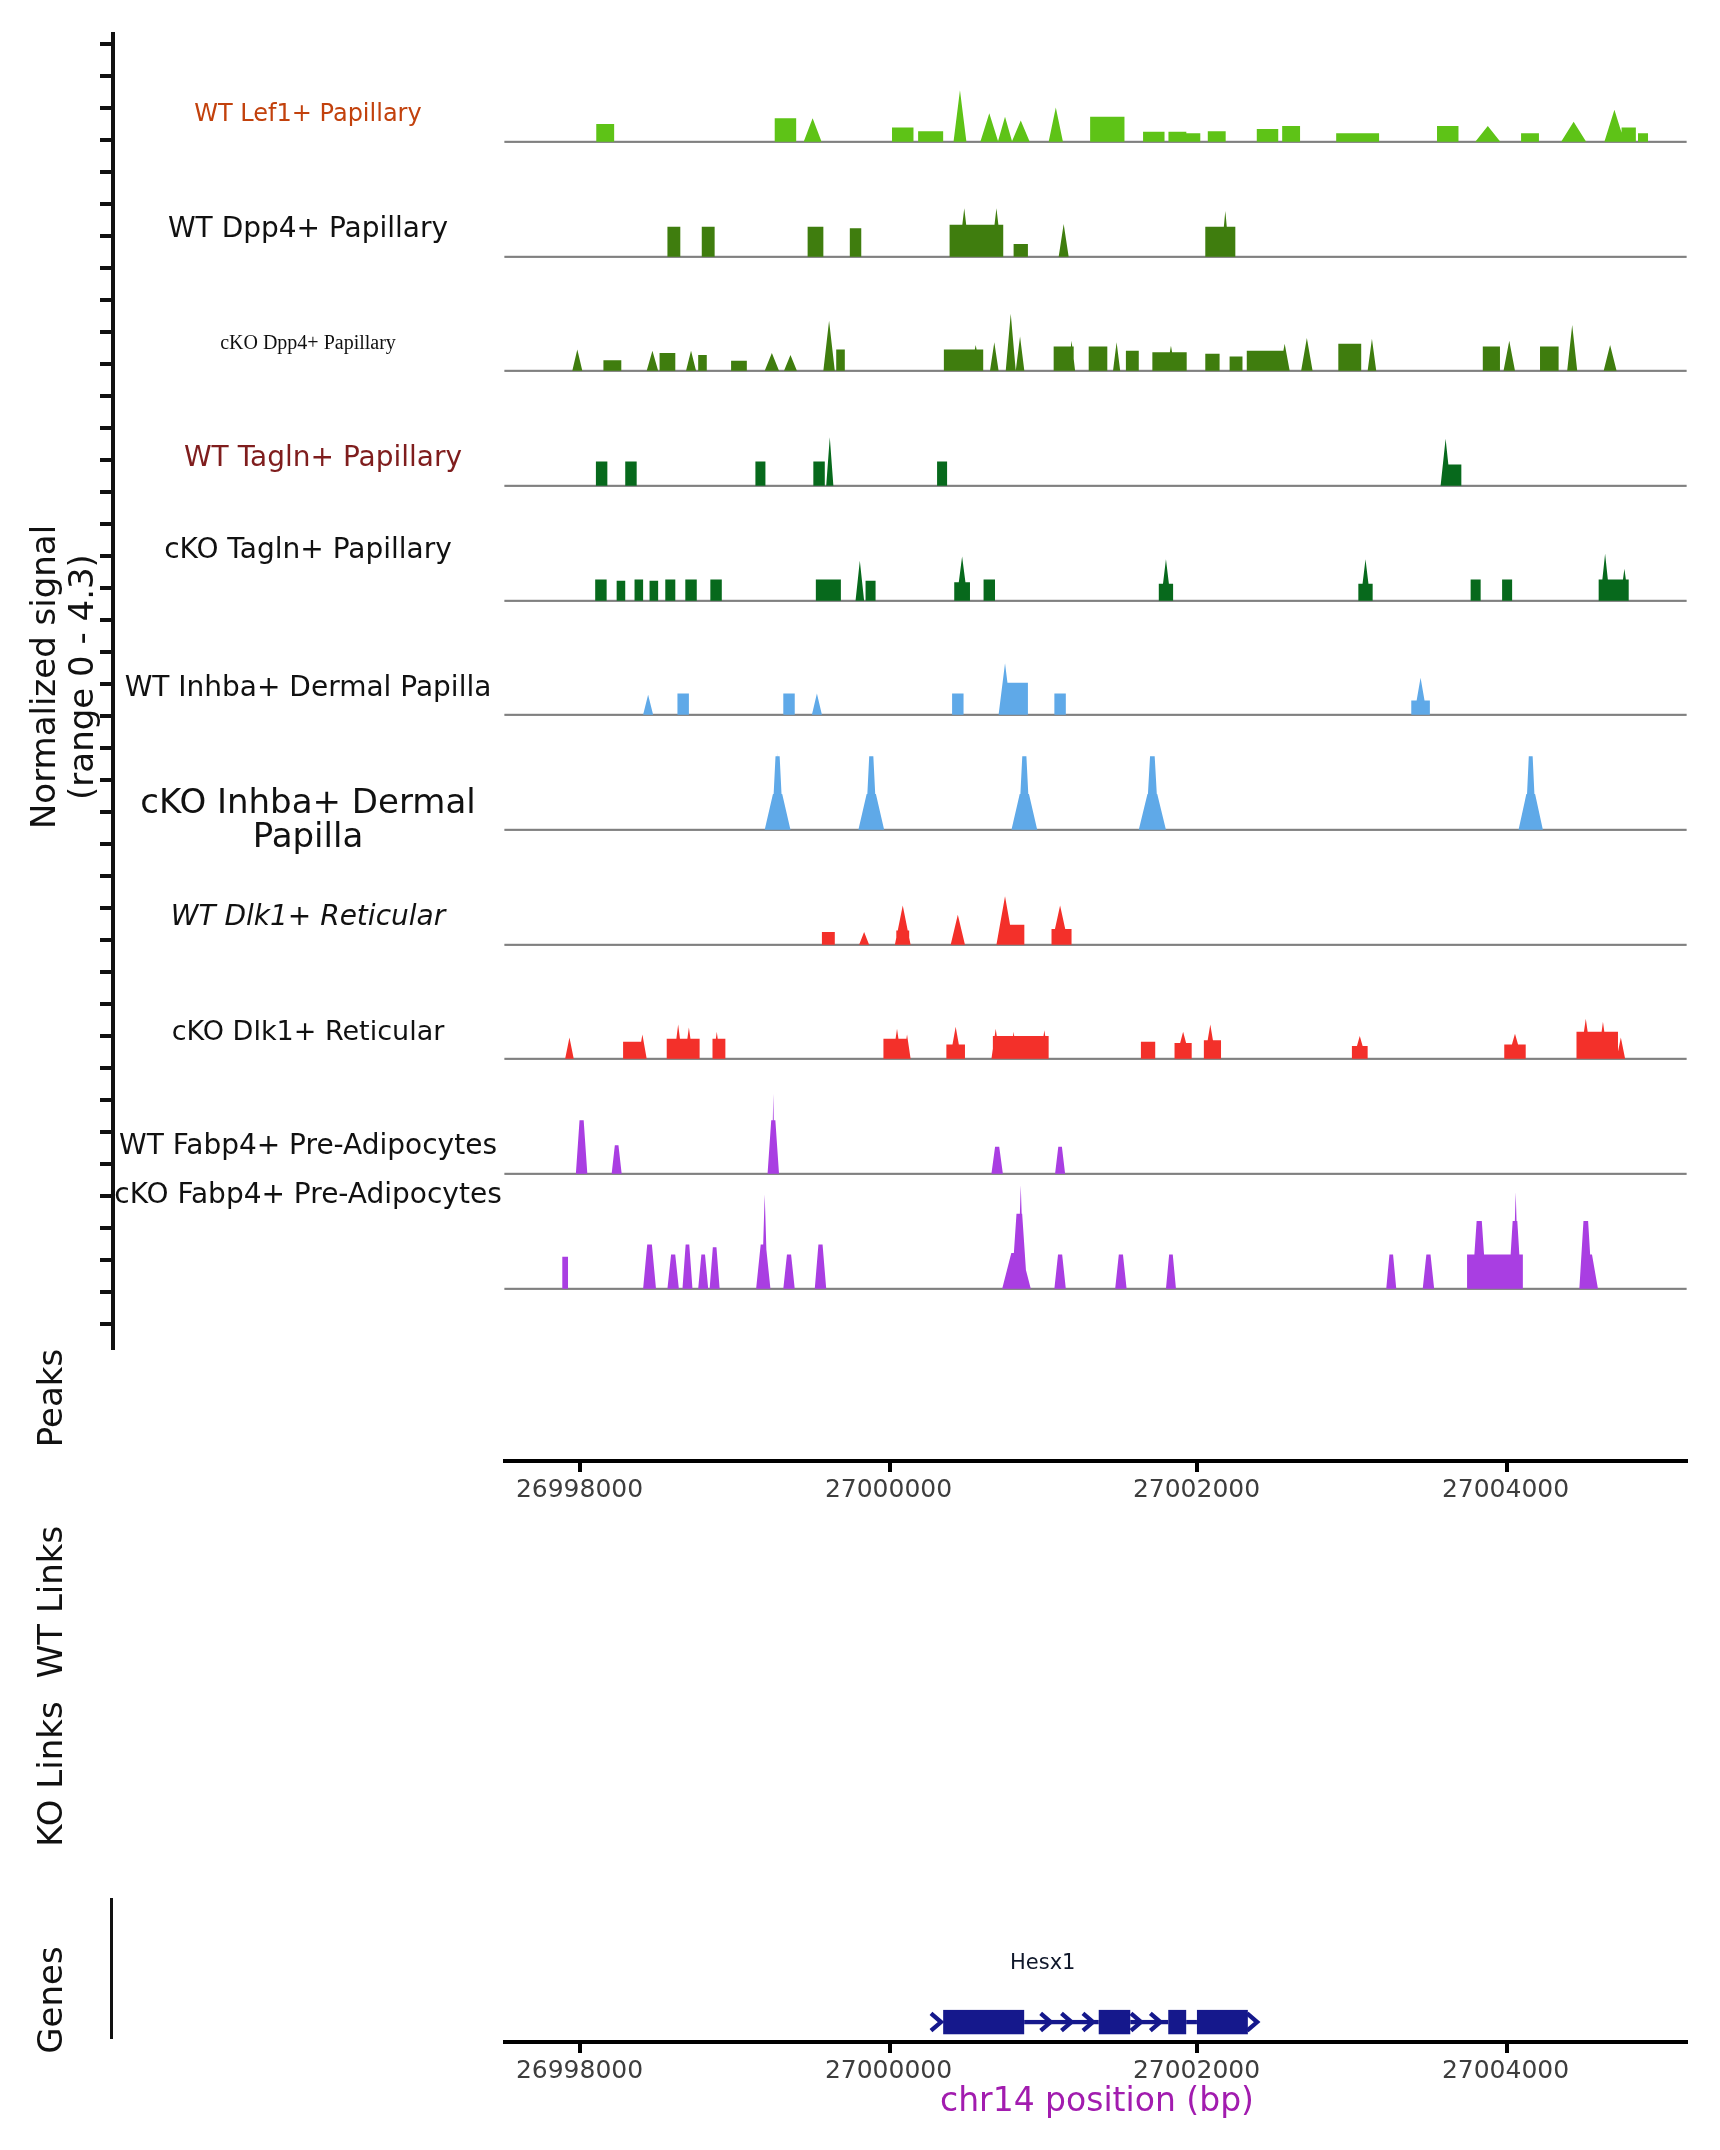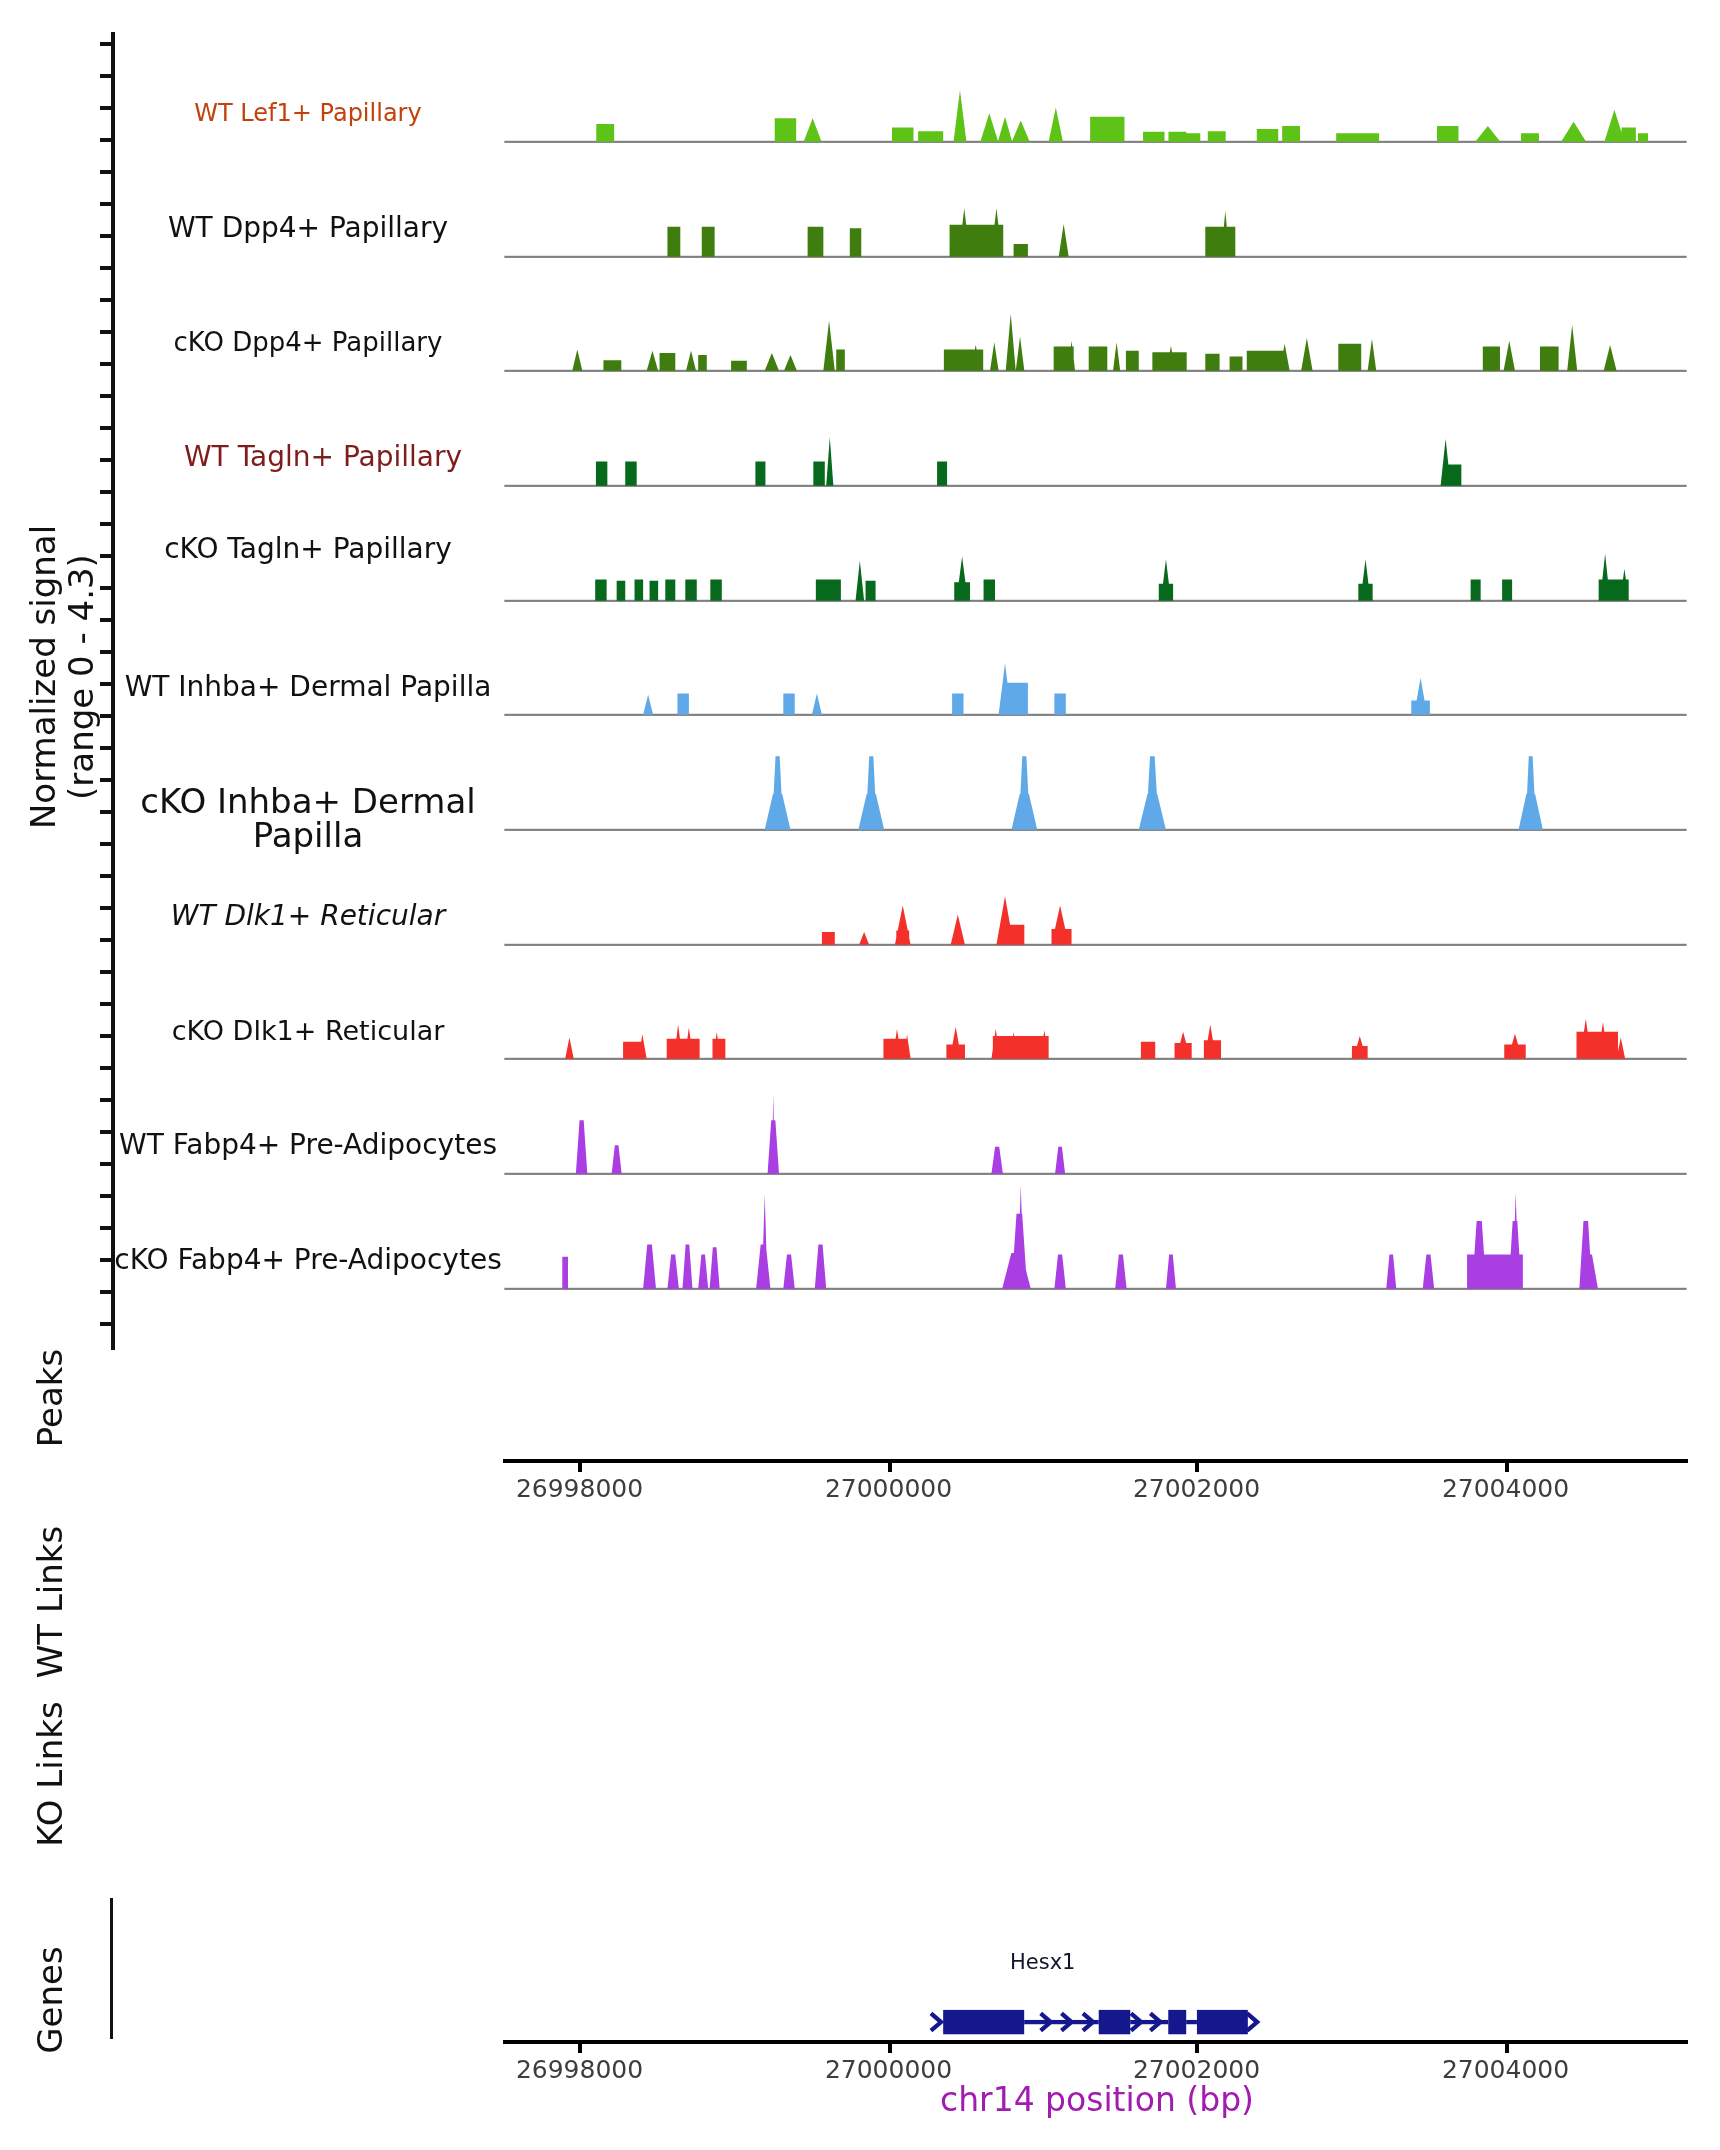--- a/index.html
+++ b/index.html
@@ -43,21 +43,21 @@
       <div style="position: absolute; left: 93px; width: 430px; text-align: center; font-size: 24px; line-height: 34px; color: #c2410c; top: 96px;">WT Lef1+ Papillary</div>
       <svg viewBox="0 0 1653 151" style="position: absolute; overflow: visible; left: 503px; top: 36px; width: 1185px; height: 108px;">
         <rect x="0" y="146.5" width="1653" height="3" fill="#808080"></rect>
         <path d="M128.5,148 L128.5,123 L153.5,123 L153.5,148 Z M378,148 L378,115 L408,115 L408,148 Z M418.5,148 L431,115 L443.5,148 Z M542,148 L542,128 L572,128 L572,148 Z M578.5,148 L578.5,133 L613.5,133 L613.5,148 Z M628,148 L637,76 L646,148 Z M665.5,148 L678,108 L690.5,148 Z M690,148 L700,113 L710,148 Z M709.5,148 L722,118 L734.5,148 Z M761,148 L771,100 L781,148 Z M819,148 L819,113 L867,113 L867,148 Z M893,148 L893,134 L923,134 L923,148 Z M928.5,148 L928.5,134 L953.5,134 L953.5,148 Z M953,148 L953,136 L973,136 L973,148 Z M983.5,148 L983.5,133 L1008.5,133 L1008.5,148 Z M1052,148 L1052,130 L1082,130 L1082,148 Z M1087.5,148 L1087.5,126 L1112.5,126 L1112.5,148 Z M1163,148 L1163,136 L1223,136 L1223,148 Z M1304,148 L1304,126 L1334,126 L1334,148 Z M1357.5,148 L1375,126 L1392.5,148 Z M1421.5,148 L1421.5,136 L1446.5,136 L1446.5,148 Z M1477.5,148 L1495,120 L1512.5,148 Z M1538,148 L1552,103 L1566,148 Z M1562,148 L1562,128 L1582,128 L1582,148 Z M1585,148 L1585,136 L1599,136 L1599,148 Z" fill="#5ec317"></path>
       </svg>
       <div style="position: absolute; left: 93px; width: 430px; text-align: center; font-size: 28px; line-height: 34px; color: rgb(17, 17, 17); top: 211px;">WT Dpp4+ Papillary</div>
       <svg viewBox="0 0 1653 151" style="position: absolute; overflow: visible; left: 503px; top: 151px; width: 1185px; height: 108px;">
         <rect x="0" y="146.5" width="1653" height="3" fill="#808080"></rect>
         <path d="M228,148 L228,106 L246,106 L246,148 Z M276,148 L276,106 L294,106 L294,148 Z M424,148 L424,106 L446,106 L446,148 Z M483,148 L483,108 L499,108 L499,148 Z M622.5,148 L622.5,103 L697.5,103 L697.5,148 Z M635,148 L643,80 L651,148 Z M680,148 L688,80 L696,148 Z M712,148 L712,130 L732,130 L732,148 Z M775,148 L782,102 L789,148 Z M980,148 L980,106 L1022,106 L1022,148 Z M1002,148 L1008,84 L1014,148 Z" fill="#3f7d0e"></path>
       </svg>
-      <div style="position: absolute; left: 93px; width: 430px; text-align: center; font-size: 26px; line-height: 34px; color: rgb(17, 17, 17); top: 325px;">cKO Dpp4+ Papillary</div>
+      <div style="position: absolute; left: 93px; width: 430px; text-align: center; font-size: 20px; line-height: 34px; color: rgb(17, 17, 17); top: 325px; font-family: Liberation Serif, serif;">cKO Dpp4+ Papillary</div>
       <svg viewBox="0 0 1653 151" style="position: absolute; overflow: visible; left: 503px; top: 265px; width: 1185px; height: 108px;">
         <rect x="0" y="146.5" width="1653" height="3" fill="#808080"></rect>
         <path d="M95,148 L102,118 L109,148 Z M138.5,148 L138.5,133 L163.5,133 L163.5,148 Z M199,148 L207,120 L215,148 Z M217,148 L217,123 L239,123 L239,148 Z M254,148 L261,120 L268,148 Z M271,148 L271,126 L283,126 L283,148 Z M317,148 L317,134 L339,134 L339,148 Z M364,148 L374,123 L384,148 Z M391,148 L400,126 L409,148 Z M446,148 L454,78 L462,148 Z M464,148 L464,118 L476,118 L476,148 Z M614.5,148 L614.5,118 L669.5,118 L669.5,148 Z M652,148 L659,112 L666,148 Z M679,148 L685,108 L691,148 Z M701,148 L708,68 L715,148 Z M715,148 L721,100 L727,148 Z M768,148 L768,114 L796,114 L796,148 Z M788,148 L793,106 L798,148 Z M817,148 L817,114 L843,114 L843,148 Z M851,148 L856,108 L861,148 Z M869,148 L869,120 L887,120 L887,148 Z M906,148 L906,122 L954,122 L954,148 Z M926,148 L932,113 L938,148 Z M980,148 L980,124 L1000,124 L1000,148 Z M1014,148 L1014,128 L1032,128 L1032,148 Z M1038,148 L1038,120 L1090,120 L1090,148 Z M1084,148 L1091,110 L1098,148 Z M1114,148 L1122,102 L1130,148 Z M1166,148 L1166,110 L1198,110 L1198,148 Z M1207,148 L1213,103 L1219,148 Z M1368,148 L1368,114 L1392,114 L1392,148 Z M1397,148 L1405,106 L1413,148 Z M1448,148 L1448,114 L1474,114 L1474,148 Z M1486,148 L1493,84 L1500,148 Z M1537,148 L1546,112 L1555,148 Z" fill="#3f7d0e"></path>
       </svg>
       <div style="position: absolute; left: 108px; width: 430px; text-align: center; font-size: 28px; line-height: 34px; color: #7f1d1d; top: 440px;">WT Tagln+ Papillary</div>
       <svg viewBox="0 0 1653 151" style="position: absolute; overflow: visible; left: 503px; top: 380px; width: 1185px; height: 108px;">
         <rect x="0" y="146.5" width="1653" height="3" fill="#808080"></rect>
         <path d="M128,148 L128,114 L144,114 L144,148 Z M169,148 L169,114 L185,114 L185,148 Z M351,148 L351,114 L365,114 L365,148 Z M432,148 L432,114 L448,114 L448,148 Z M450,148 L455,80 L460,148 Z M605,148 L605,114 L619,114 L619,148 Z M1309,148 L1316,82 L1323,148 Z M1318,148 L1318,118 L1338,118 L1338,148 Z" fill="#07691c"></path>
       </svg>
       <div style="position: absolute; left: 93px; width: 430px; text-align: center; font-size: 28px; line-height: 34px; color: rgb(17, 17, 17); top: 532px;">cKO Tagln+ Papillary</div>
@@ -83,21 +83,21 @@
       <div style="position: absolute; left: 93px; width: 430px; text-align: center; font-size: 27px; line-height: 34px; color: rgb(17, 17, 17); top: 1014px;">cKO Dlk1+ Reticular</div>
       <svg viewBox="0 0 1653 151" style="position: absolute; overflow: visible; left: 503px; top: 953px; width: 1185px; height: 108px;">
         <rect x="0" y="146.5" width="1653" height="3" fill="#808080"></rect>
         <path d="M85,148 L91,118 L97,148 Z M166,148 L166,124 L192,124 L192,148 Z M187,148 L193,114 L199,148 Z M227,148 L227,120 L273,120 L273,148 Z M237,148 L243,100 L249,148 Z M252,148 L258,104 L264,148 Z M291,148 L291,120 L309,120 L309,148 Z M292,148 L297,110 L302,148 Z M530,148 L530,120 L562,120 L562,148 Z M543,148 L549,106 L555,148 Z M558,148 L563,114 L568,148 Z M618,148 L618,128 L644,128 L644,148 Z M623,148 L631,103 L639,148 Z M683,148 L683,116 L761,116 L761,148 Z M681,148 L687,106 L693,148 Z M707,148 L712,110 L717,148 Z M749,148 L755,108 L761,148 Z M890,148 L890,124 L910,124 L910,148 Z M937,148 L937,126 L961,126 L961,148 Z M939,148 L949,110 L959,148 Z M979,148 L987,100 L995,148 Z M978,148 L978,122 L1002,122 L1002,148 Z M1185,148 L1185,130 L1207,130 L1207,148 Z M1187,148 L1196,116 L1205,148 Z M1398,148 L1398,128 L1428,128 L1428,148 Z M1403,148 L1413,113 L1423,148 Z M1499,148 L1499,110 L1557,110 L1557,148 Z M1504,148 L1512,92 L1520,148 Z M1529,148 L1536,96 L1543,148 Z M1555,148 L1561,118 L1567,148 Z" fill="#f3302a"></path>
       </svg>
       <div style="position: absolute; left: 93px; width: 430px; text-align: center; font-size: 28px; line-height: 34px; color: rgb(17, 17, 17); top: 1128px;">WT Fabp4+ Pre-Adipocytes</div>
       <svg viewBox="0 0 1653 151" style="position: absolute; overflow: visible; left: 503px; top: 1068px; width: 1185px; height: 108px;">
         <rect x="0" y="146.5" width="1653" height="3" fill="#808080"></rect>
         <path d="M100,148 L105.12,73 L110.88,73 L116,148 Z M150,148 L154.48,108 L159.52,108 L164,148 Z M368,148 L373.12,73 L378.88,73 L384,148 Z M374,148 L376,36 L378,148 Z M681,148 L686.12,110 L691.88,110 L697,148 Z M770,148 L774.48,110 L779.52,110 L784,148 Z" fill="#a93ee2"></path>
       </svg>
-      <div style="position: absolute; left: 93px; width: 430px; text-align: center; font-size: 28px; line-height: 34px; color: rgb(17, 17, 17); top: 1243px;">cKO Fabp4+ Pre-Adipocytes</div>
+      <div style="position: absolute; left: 93px; width: 430px; text-align: center; font-size: 28px; line-height: 34px; color: rgb(17, 17, 17); top: 1177px;">cKO Fabp4+ Pre-Adipocytes</div>
       <svg viewBox="0 0 1653 151" style="position: absolute; overflow: visible; left: 503px; top: 1183px; width: 1185px; height: 108px;">
         <rect x="0" y="146.5" width="1653" height="3" fill="#808080"></rect>
         <path d="M81,148 L81,103 L89,103 L89,148 Z M194,148 L199.76,86 L206.24,86 L212,148 Z M228,148 L233.12,100 L238.88,100 L244,148 Z M249,148 L253.48,86 L258.52,86 L263,148 Z M271,148 L275.48,100 L280.52,100 L285,148 Z M287,148 L291.48,90 L296.52,90 L301,148 Z M352,148 L358.4,86 L365.6,86 L372,148 Z M360,148 L364,16 L368,148 Z M390,148 L395.12,100 L400.88,100 L406,148 Z M434,148 L439.12,86 L444.88,86 L450,148 Z M696,148 L708.8,98 L723.2,98 L736,148 Z M709,148 L716.04,43 L723.96,43 L731,148 Z M717.5,148 L722,3 L726.5,148 Z M769,148 L774.12,100 L779.88,100 L785,148 Z M854,148 L859.12,100 L864.88,100 L870,148 Z M925,148 L929.48,100 L934.52,100 L939,148 Z M1233,148 L1237.48,100 L1242.52,100 L1247,148 Z M1284,148 L1289.12,100 L1294.88,100 L1300,148 Z M1346,148 L1346,100 L1424,100 L1424,148 Z M1353,148 L1359.4,53 L1366.6,53 L1373,148 Z M1404,148 L1409.76,53 L1416.24,53 L1422,148 Z M1410,148 L1414,13 L1418,148 Z M1503,148 L1508.76,53 L1515.24,53 L1521,148 Z M1503,148 L1511.32,100 L1520.68,100 L1529,148 Z" fill="#a93ee2"></path>
       </svg>
       <div style="position: absolute; left: 503px; top: 1459px; width: 1185px; height: 3.6px; background: rgb(0, 0, 0);"></div>
       <div style="position: absolute; left: 578px; top: 1462px; width: 3.6px; height: 10px; background: rgb(0, 0, 0);"></div>
       <div style="position: absolute; left: 465px; top: 1474px; width: 229px; text-align: center; font-size: 25px; color: rgb(61, 61, 61);">26998000</div>
       <div style="position: absolute; left: 888px; top: 1462px; width: 3.6px; height: 10px; background: rgb(0, 0, 0);"></div>
       <div style="position: absolute; left: 774px; top: 1474px; width: 229px; text-align: center; font-size: 25px; color: rgb(61, 61, 61);">27000000</div>
       <div style="position: absolute; left: 1195px; top: 1462px; width: 3.6px; height: 10px; background: rgb(0, 0, 0);"></div>

